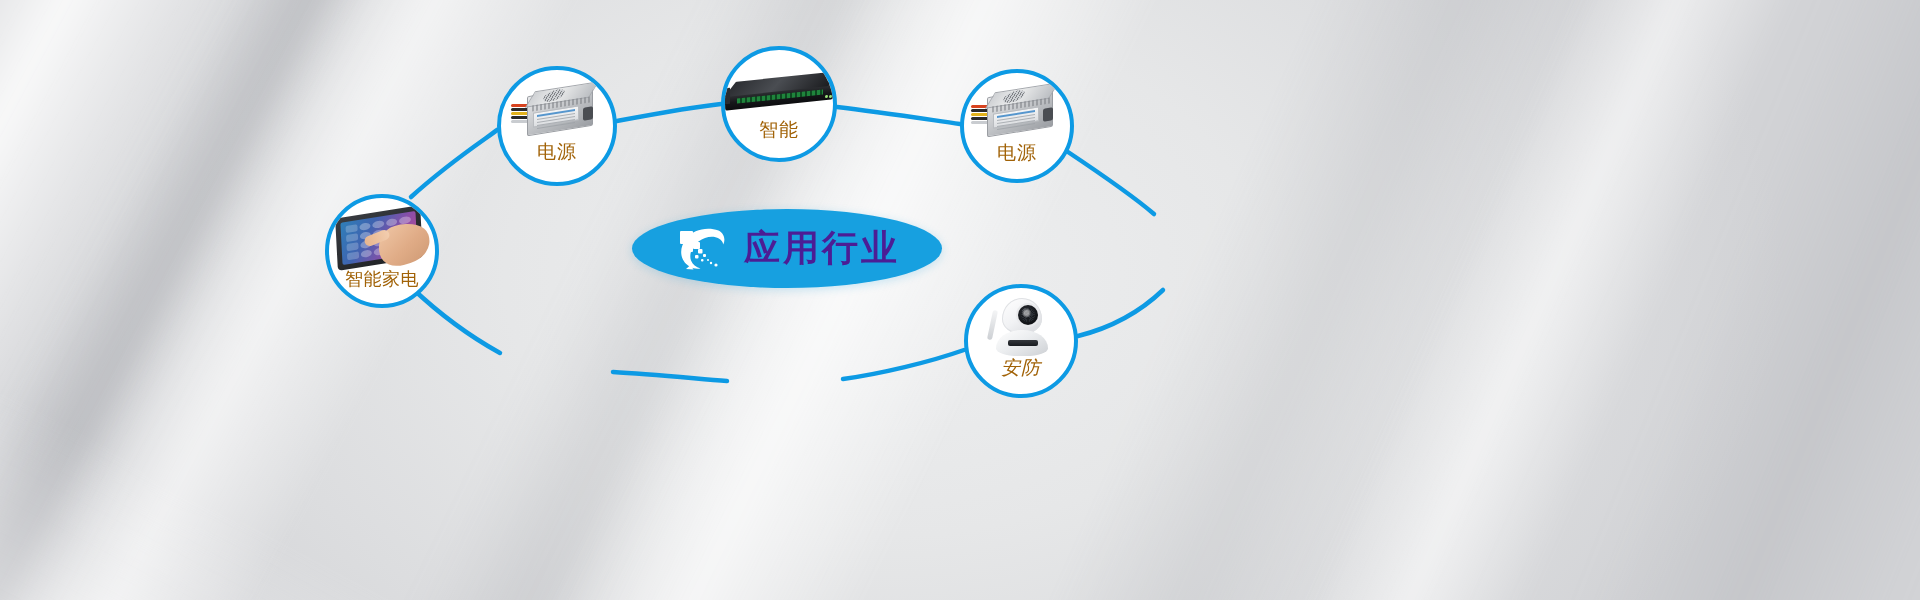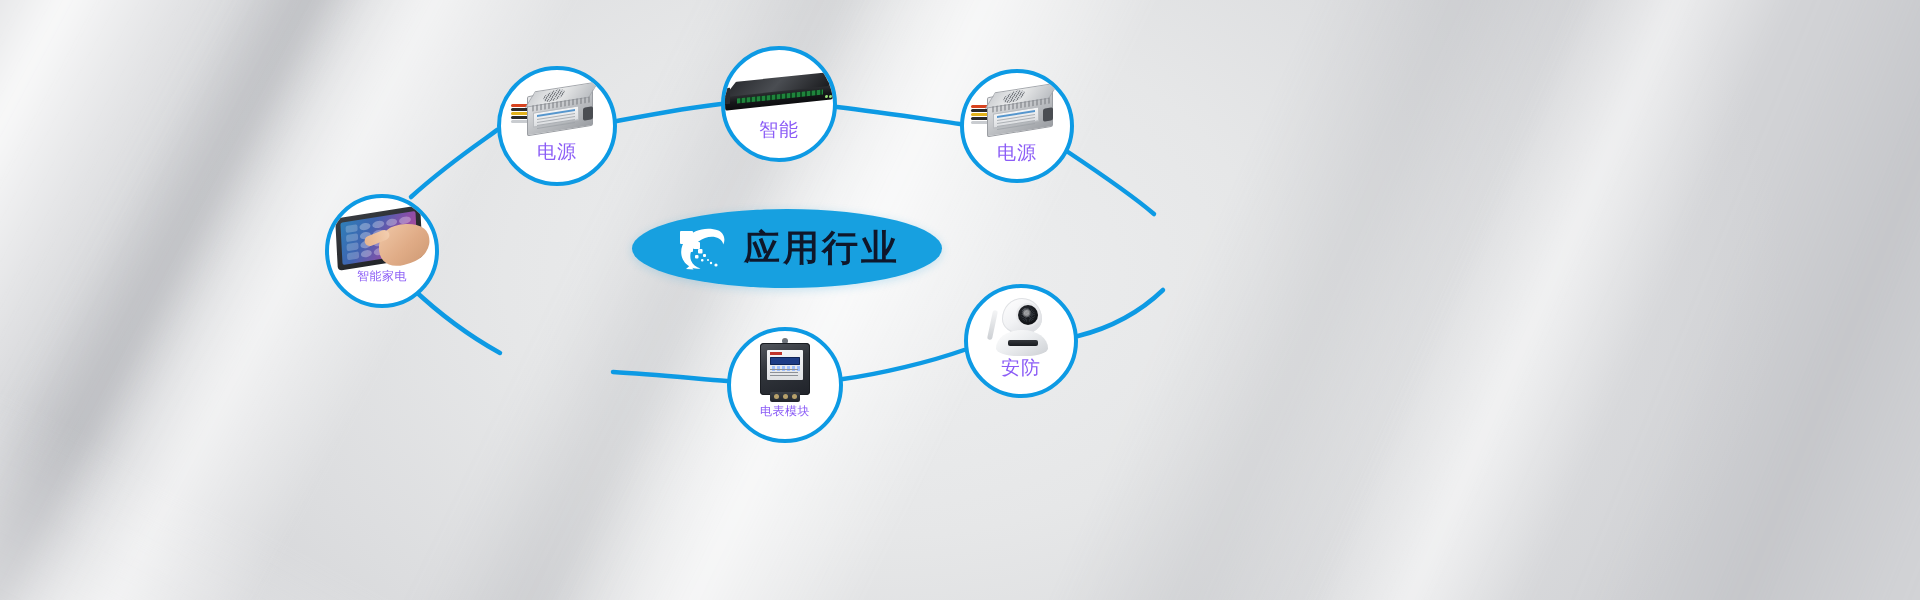--- a/index.html
+++ b/index.html
@@ -41,42 +41,42 @@
     display:flex; flex-direction:column;
     align-items:center; justify-content:flex-start;
     overflow:hidden;
   }
   .node-art {
     position:relative;
     width:100%;
     display:flex; align-items:center; justify-content:center;
   }
   .node-label {
-    color:#8b5cf6;
+    color:#a16207;
     font-size:19px;
     line-height:1;
     letter-spacing:1px;
     white-space:nowrap;
     font-weight:400;
   }
-  .node.small .node-label { font-size:12px; letter-spacing:.5px; }
+  .node.small .node-label { font-size:18px; letter-spacing:.5px; }
 
   
   #center-pill {
     position:absolute;
     left:632px; top:209px;
     width:310px; height:79px;
     background:#17a0e0;
     border-radius:50%/50%;
     display:flex; align-items:center; justify-content:center;
     gap:14px;
     box-shadow:0 2px 10px rgba(23,160,224,.22);
   }
   #center-pill .pill-title {
-    color:#0f172a;
+    color:#4c1d95;
     font-size:36px;
     font-weight:700;
     letter-spacing:3px;
     line-height:1;
     padding-bottom:2px;
   }
   #logo-mark { width:56px; height:48px; flex:none; }
 
   
   
@@ -474,53 +474,33 @@
             <i></i>
             <i></i>
           </div>
         <div class="socket"></div>
       </div>
     </div>
     <div class="node-label">电源</div>
   </div>
 
 
-  <div class="node" style="left:964px; top:284px; width:114px; height:114px;">
+  <div class="node" style="left:964px; top:284px; width:114px; height:114px;font-style:italic;">
     <div class="node-art" style="height:70px; padding-top:8px;">
       <div class="cam">
         <div class="ant"></div>
         <div class="head"></div>
         <div class="lens"></div>
         <div class="base"></div>
         <div class="vent"></div>
       </div>
     </div>
     <div class="node-label">安防</div>
   </div>
 
-  <div class="node small" style="left:727px; top:327px; width:116px; height:116px;">
-    <div class="node-art" style="height:74px; padding-top:6px;">
-      <div class="meter">
-        <div class="top-screw"></div>
-        <div class="case"></div>
-        <div class="panel"></div>
-        <div class="brand"></div>
-        <div class="lcd"><i></i><i></i><i></i><i></i><i></i><i></i></div>
-        <div class="txt" style="top:32px;"></div>
-        <div class="txt" style="top:35px;"></div>
-        <div class="txt" style="top:38px;"></div>
-        <div class="term">
-            <i style="left:4px;"></i>
-            <i style="left:13px;"></i>
-            <i style="left:22px;"></i>
-          </div>
-      </div>
-    </div>
-    <div class="node-label">电表模块</div>
-  </div>
 
 
   <div id="center-pill">
     <svg id="logo-mark" viewBox="0 0 56 48">
       <g fill="#ffffff">
         <rect x="6" y="6" width="13" height="13" rx="1"></rect>
         <rect x="19" y="17" width="7" height="7" rx="1"></rect>
         <rect x="14" y="22" width="5" height="5" rx="1"></rect>
         <rect x="24" y="24" width="4.5" height="4.5" rx="1"></rect>
         <rect x="21" y="30" width="3.5" height="3.5" rx="1"></rect>

